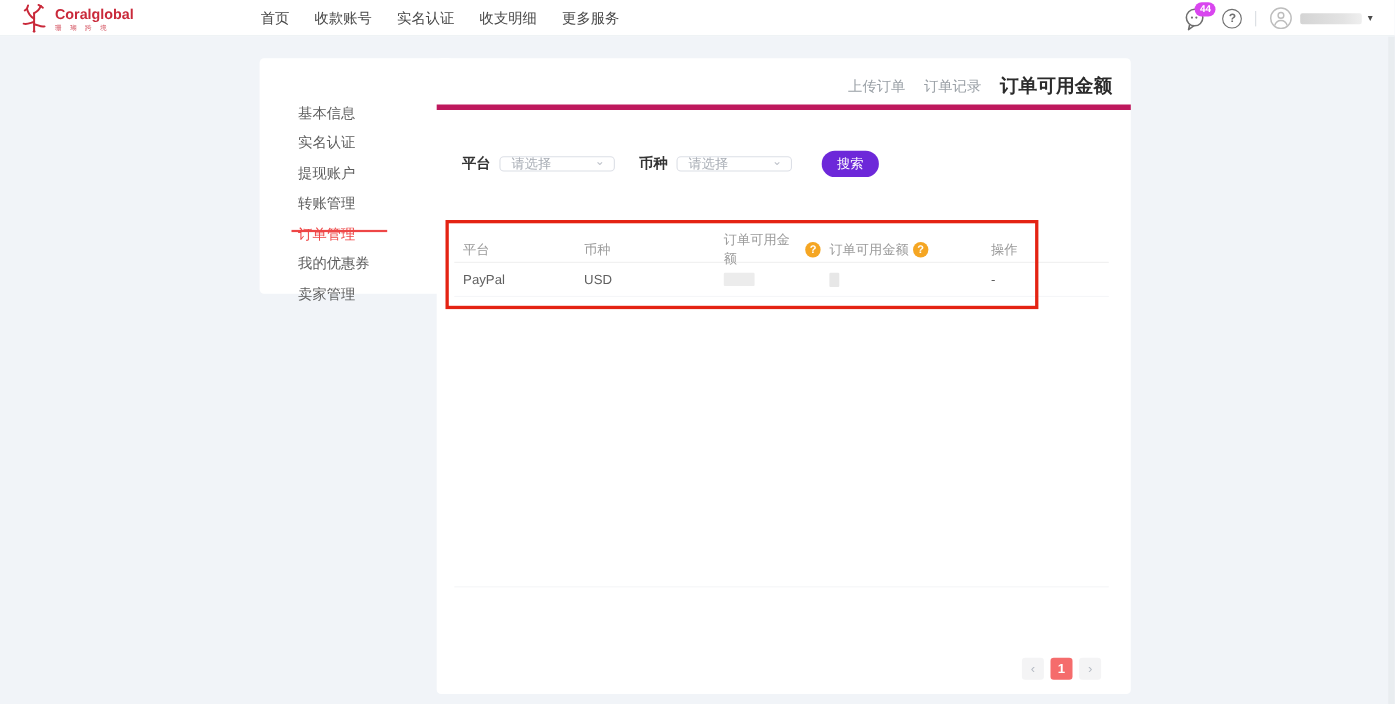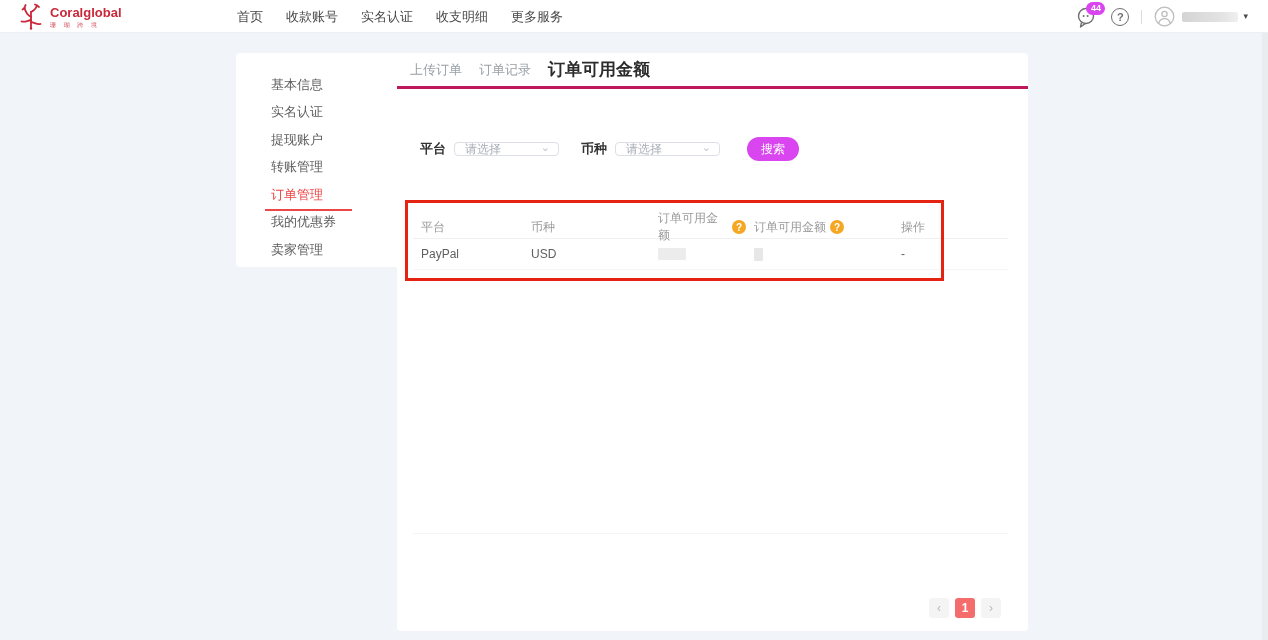--- a/index.html
+++ b/index.html
@@ -25,42 +25,42 @@
                display:flex; align-items:center; justify-content:center; font-size:11px; font-weight:bold;
                color:#6f6f6f; margin-left:12px; cursor:pointer; }
   .tb-divider { width:1px; height:14px; background:#d9dde2; margin:0 12px; }
   .avatar { width:21px; height:21px; cursor:pointer; }
   .user-name-blur { width:56px; height:10px; margin-left:7px; border-radius:2px;
                     background:linear-gradient(90deg,#d4d4d4,#e3e3e3 70%,#efefef); }
   .caret { font-size:9px; color:#4a4a4a; margin-left:5px; cursor:pointer; line-height:1; }
 
   
   .sidebar { position:absolute; left:236px; top:53px; width:176px; height:214px; background:#fff;
-             border-radius:4px; padding-top:18px; }
+             border-radius:4px; padding-top:36px; }
   .side-item { height:27.5px; display:flex; align-items:center; padding-left:35px;
                font-size:13px; color:#5d5d5d; cursor:pointer; position:relative; }
   .side-item.active { color:#ee4646; }
   .active-underline { position:absolute; left:29px; top:156px; width:87px; height:2px; background:#ee4646; }
 
   
   .main-panel { position:absolute; left:397px; top:53px; width:631px; height:578px; background:#fff;
                 border-radius:4px; }
-  .tabs { height:36px; border-bottom:3px solid #be185d; display:flex; align-items:flex-end;
-          padding:0 0 7px 13px; }
+  .tabs { height:47px; border-bottom:5px solid #be185d; display:flex; align-items:flex-end;
+          padding:0 0 7px 13px;justify-content:flex-end; }
   .tab { font-size:13px; color:#9aa0a6; margin-right:17px; cursor:pointer; line-height:18px; }
   .tab.active { font-size:17px; font-weight:bold; color:#2b2b2b; }
 
   .filter-row { position:absolute; left:23px; top:84px; display:flex; align-items:center; }
   .filter-label { font-size:13px; font-weight:600; color:#333; margin-right:8px; white-space:nowrap; }
   .select { width:105px; height:14px; border:1px solid #dcdfe6; border-radius:4px; background:#fff;
             display:flex; align-items:center; padding:0 8px 0 10px; cursor:pointer; }
   .select-value { flex:1; font-size:12px; color:#a8adb5; }
   .select-chevron { font-size:11px; color:#c0c4cc; line-height:1; margin-top:-4px; }
   .filter-gap1 { width:22px; } .filter-gap2 { width:27px; }
-  .search-btn { width:52px; height:24px; border:none; border-radius:12px; background:#d946ef;
+  .search-btn { width:52px; height:24px; border:none; border-radius:12px; background:#6d28d9;
                 color:#fff; font-size:12px; cursor:pointer; font-family:inherit; }
 
   
   .table-wrap { position:absolute; left:16px; top:157px; width:595px; }
   .t-row { display:grid; grid-template-columns:110px 127px 96px 147px 1fr; align-items:center; }
   .t-head { height:29px; border-bottom:1px solid #f0f0f0; }
   .t-head .t-cell { font-size:12px; color:#9a9a9a; }
   .t-body { height:31px; border-bottom:1px solid #f5f6f8; }
   .t-body .t-cell { font-size:12px; color:#5f5f5f; }
   .t-cell { padding-left:8px; display:flex; align-items:center; }

